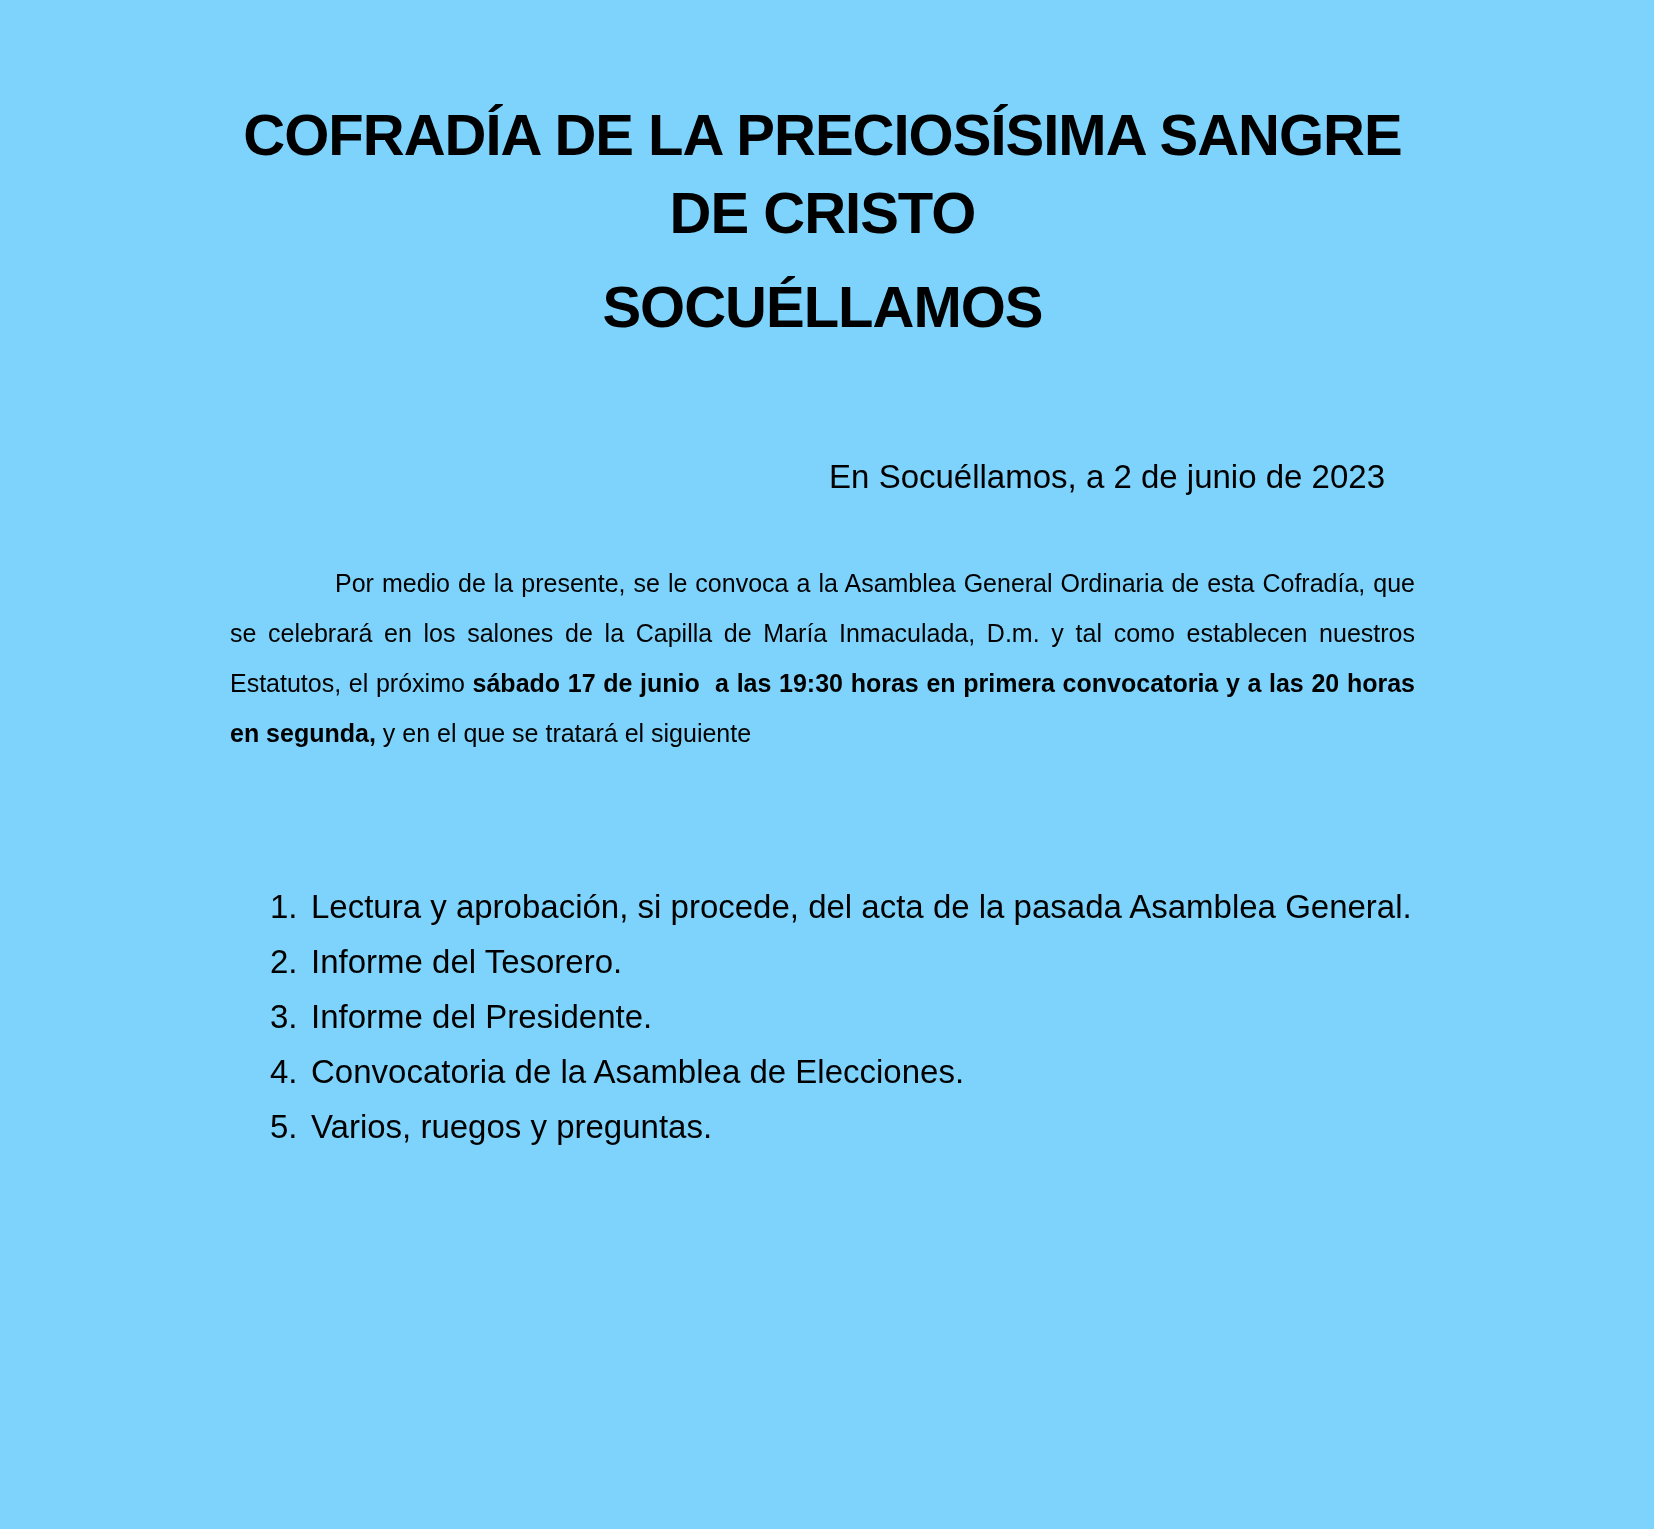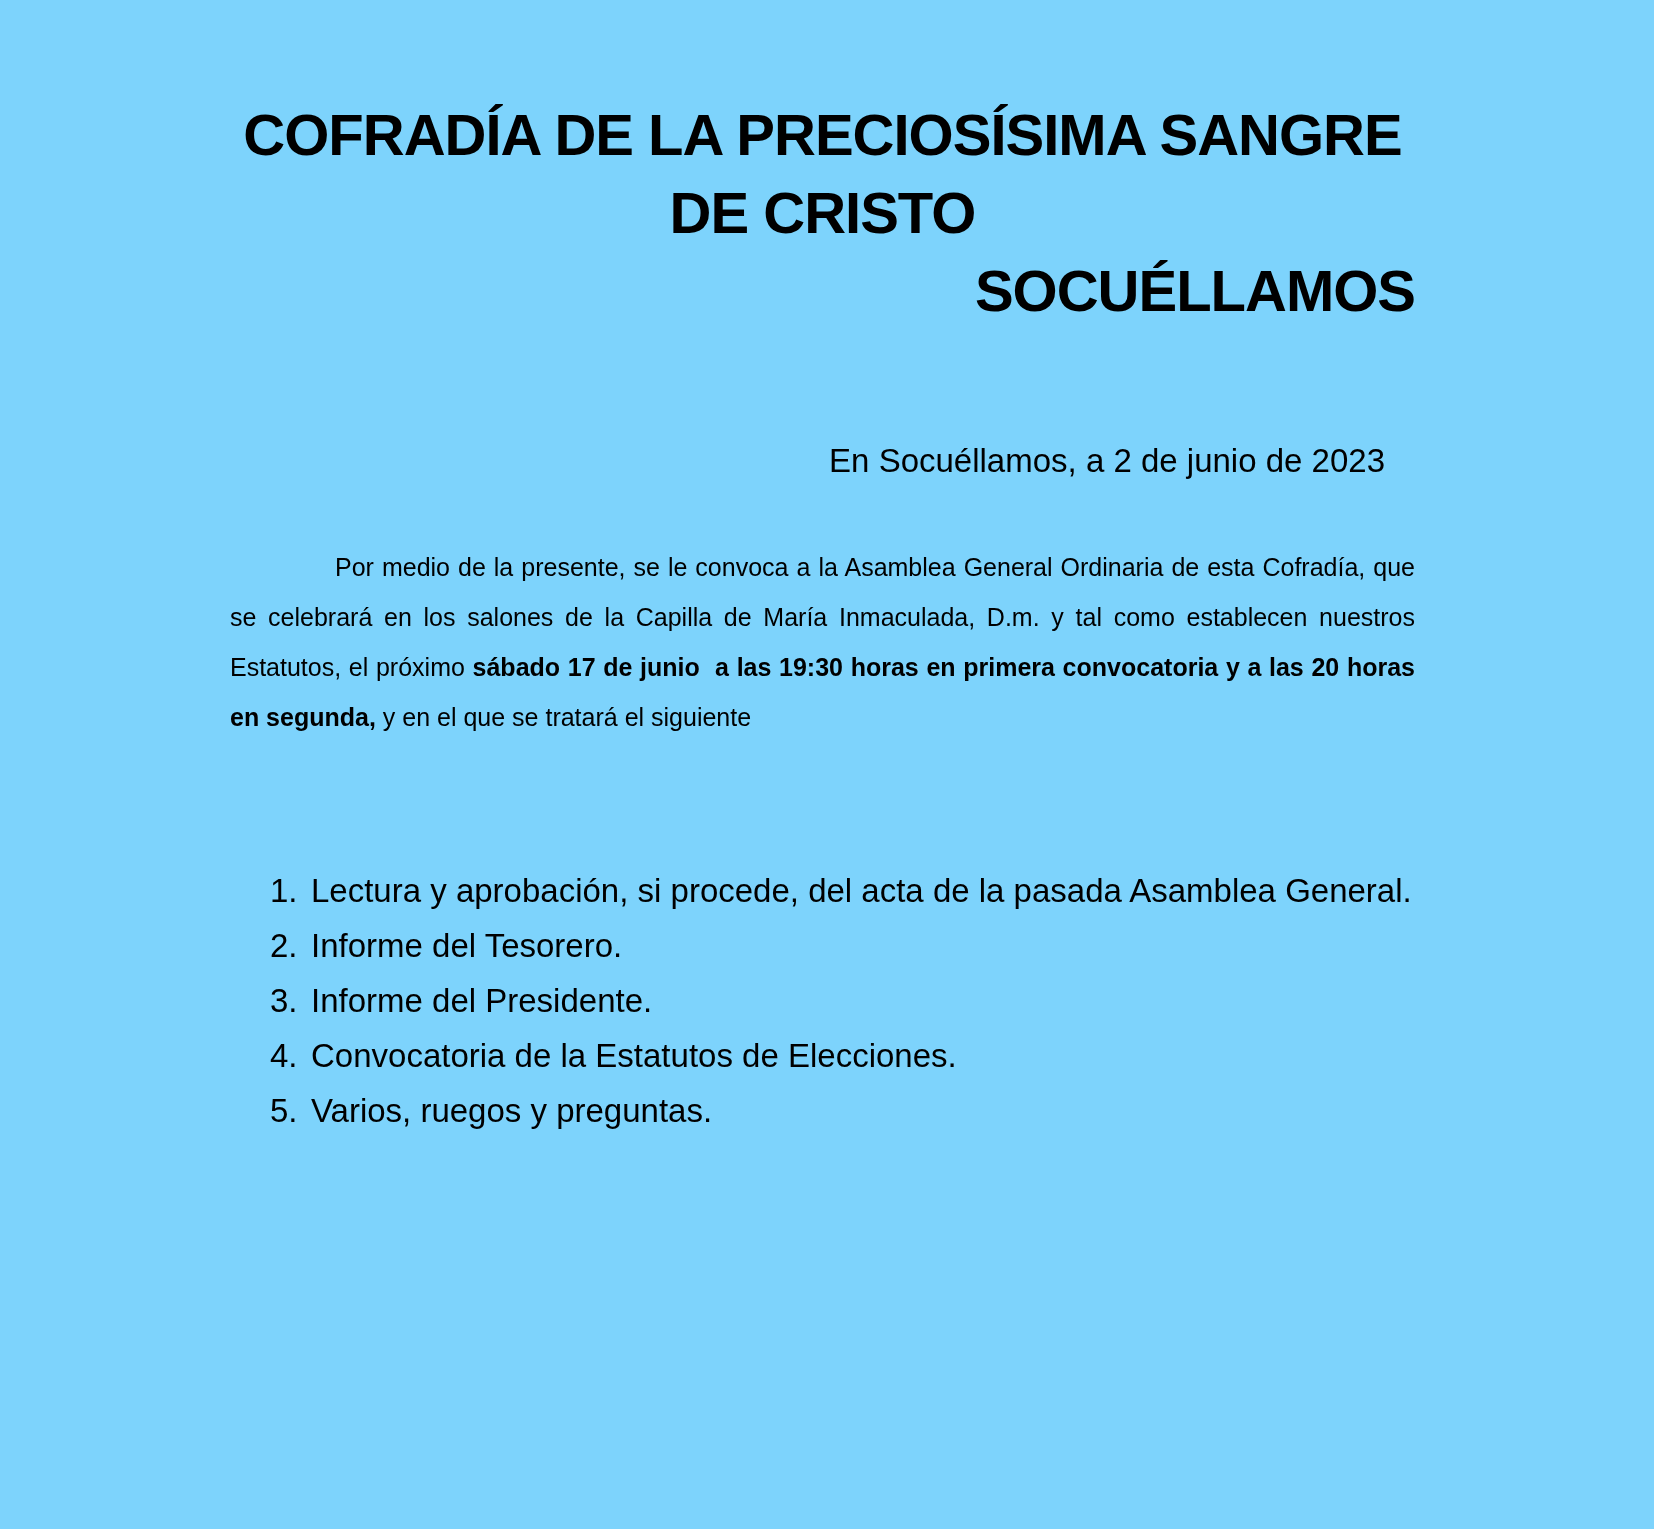--- a/index.html
+++ b/index.html
@@ -23,22 +23,22 @@
   }
   .doc-title {
     margin-top: 96px;
     text-align: center;
     font-weight: bold;
     font-size: 58px;
     line-height: 78px;
     letter-spacing: -1px;
   }
   .doc-subtitle {
-    margin-top: 0;
-    text-align: right;
+    margin-top: 16px;
+    text-align: center;
     font-weight: bold;
     font-size: 58px;
     line-height: 78px;
     letter-spacing: -1px;
   }
   .dateline {
     margin-top: 106px;
     text-align: right;
     padding-right: 30px;
     font-size: 33px;
@@ -95,18 +95,18 @@
 
     <p class="dateline">En Socuéllamos, a 2 de junio de 2023</p>
 
     <p class="body-paragraph"><span>Por medio de la presente, se le convoca a la Asamblea General Ordinaria de esta Cofradía, que se celebrará en los salones de la Capilla de María Inmaculada, D.m. y tal como establecen nuestros Estatutos, el próximo </span><span class="bold-run">sábado 17 de junio  a las 19:30 horas en primera convocatoria y a las 20 horas en segunda,</span><span> y en el que se tratará el siguiente</span></p>
 
 
     <ol class="agenda-list">
       <li>Lectura y aprobación, si procede, del acta de la pasada Asamblea General.</li>
       <li>Informe del Tesorero.</li>
       <li>Informe del Presidente.</li>
-      <li>Convocatoria de la Estatutos de Elecciones.</li>
+      <li>Convocatoria de la Asamblea de Elecciones.</li>
       <li>Varios, ruegos y preguntas.</li>
     </ol>
 
   </div>
 </div>
 
 </body></html>

